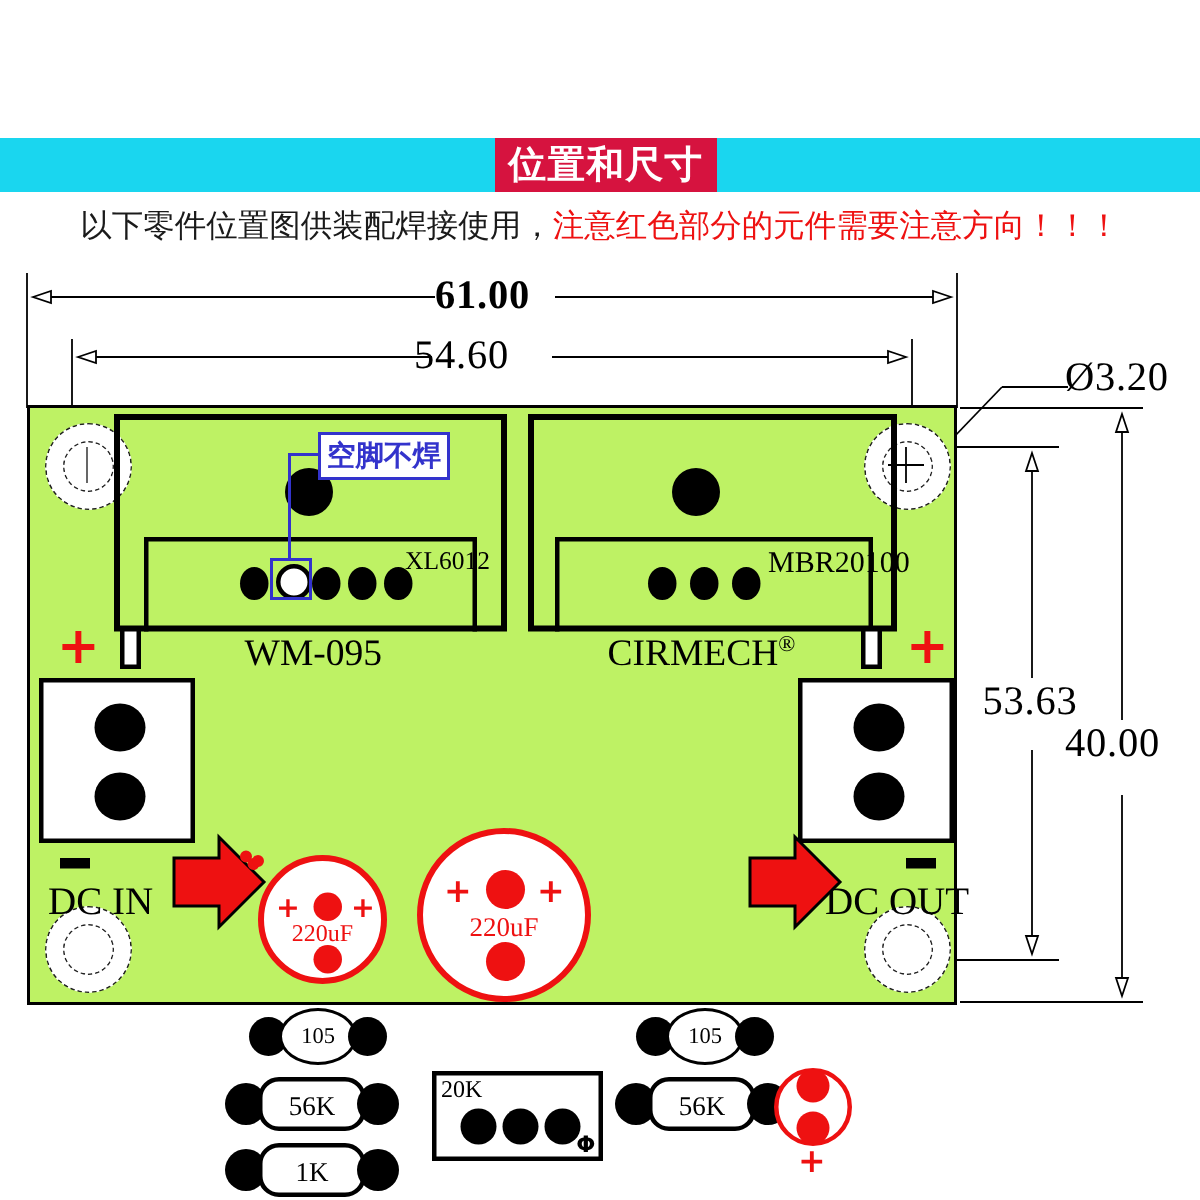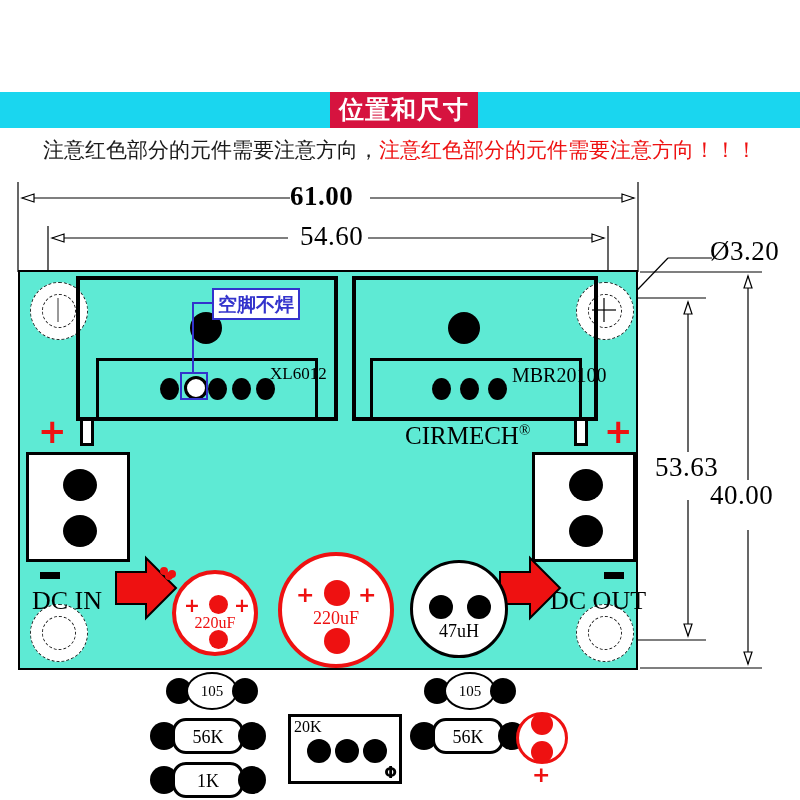--- a/index.html
+++ b/index.html
@@ -76,21 +76,21 @@
   }
 
   
   #board {
     position: absolute;
     left: 18px;
     top: 100px;
     width: 620px;
     height: 400px;
     border: 2px solid #000;
-    background: #5eead4;
+    background: #bef264;
     box-sizing: border-box;
   }
 
   .mount-hole {
     position: absolute;
     border: 1.5px dashed #222;
     border-radius: 50%;
     background: #fff;
   }
   .mount-hole .inner {
@@ -256,21 +256,21 @@
   }
 </style>
 </head>
 <body>
 
 <div id="page">
 
   <div id="banner-strip"></div>
   <div id="banner-title-box">位置和尺寸图</div>
 
-  <div id="subtitle"><span>注意红色部分的元件需要注意方向，</span><span class="warn">注意红色部分的元件需要注意方向！！！</span></div>
+  <div id="subtitle"><span>以下零件位置图供装配焊接使用，</span><span class="warn">注意红色部分的元件需要注意方向！！！</span></div>
 
   <div id="drawing">
 
     <svg class="overlay" viewBox="0 0 800 560">
       <g stroke="#000" stroke-width="1.2" fill="none">
 
         <line x1="18" y1="12" x2="18" y2="102"></line>
         <line x1="638" y1="12" x2="638" y2="102"></line>
 
         <line x1="22" y1="28" x2="290" y2="28"></line>
@@ -309,21 +309,21 @@
         <polygon points="688,466 684,454 692,454"></polygon>
 
         <polygon points="748,106 744,118 752,118"></polygon>
         <polygon points="748,494 744,482 752,482"></polygon>
 
         <polygon points="618,140 632,140 626,128"></polygon>
       </g>
     </svg>
 
     <div class="txt dim-txt" style="left:290px; top:11px;font-weight:bold;">61.00</div>
-    <div class="txt dim-txt" style="left:300px; top:51px;text-align:center;">54.60</div>
+    <div class="txt dim-txt" style="left:276px; top:51px;text-align:center;">54.60</div>
     <div class="txt dim-txt" style="left:710px; top:66px;">Ø3.20</div>
     <div class="txt dim-txt" style="left:655px; top:282px;">53.63</div>
     <div class="txt dim-txt" style="left:710px; top:310px;">40.00</div>
 
     <div id="board">
 
       <div class="mount-hole" style="left:10px; top:10px; width:56px; height:56px;">
         <div class="inner" style="width:32px; height:32px;"></div>
       </div>
       <div class="mount-hole" style="left:556px; top:10px; width:56px; height:56px;">
@@ -355,20 +355,21 @@
       <div class="pad" style="left:212px; top:106px; width:19px; height:22px;"></div>
       <div class="pad" style="left:236px; top:106px; width:19px; height:22px;"></div>
 
       <div class="hilite-box" style="left:160px; top:100px; width:28px; height:28px;"></div>
 
       <div class="callout-line" style="left:172px; top:30px; width:2px; height:72px;"></div>
       <div class="callout-line" style="left:172px; top:30px; width:22px; height:2px;"></div>
       <div class="callout-label" style="left:192px; top:16px; height:28px; line-height:28px;">空脚不焊</div>
 
       <div class="silk" style="left:250px; top:92px; font-size:17px;">XL6012</div>
+      <div class="silk" style="left:143px; top:150px; font-size:25px;">WM-095</div>
 
       <div class="heatsink" style="left:332px; top:4px; width:246px; height:145px;"></div>
       <div class="chip-outline" style="left:350px; top:86px; width:212px; height:63px;"></div>
 
       <div class="pad" style="left:428px; top:40px; width:32px; height:32px;"></div>
 
       <div class="pad" style="left:412px; top:106px; width:19px; height:22px;"></div>
       <div class="pad" style="left:440px; top:106px; width:19px; height:22px;"></div>
       <div class="pad" style="left:468px; top:106px; width:19px; height:22px;"></div>
 
@@ -418,25 +419,20 @@
       </div>
 
       <div class="cap" style="left:258px; top:280px; width:116px; height:116px;">
         <div class="plus" style="left:14px; top:26px; font-size:22px;">+</div>
         <div class="rpad" style="left:42px; top:24px; width:26px; height:26px;"></div>
         <div class="plus" style="left:76px; top:26px; font-size:22px;">+</div>
         <div class="clabel" style="left:0; top:52px; width:108px; font-size:18px;">220uF</div>
         <div class="rpad" style="left:42px; top:72px; width:26px; height:26px;"></div>
       </div>
 
-      <div class="inductor" style="left:390px; top:288px; width:98px; height:98px;">
-        <div class="pad" style="left:16px; top:32px; width:24px; height:24px;"></div>
-        <div class="pad" style="left:54px; top:32px; width:24px; height:24px;"></div>
-        <div style="position:absolute; left:0; top:58px; width:92px; text-align:center; font-size:18px; font-family:'Liberation Serif', serif;">47uH</div>
-      </div>
 
       <div style="position:absolute; left:146px; top:400px;">
         <div class="pad" style="left:0px; top:6px; width:26px; height:26px;"></div>
         <div class="cap-film" style="left:20px; top:0px; width:52px; height:38px; border-radius:50%; line-height:34px; font-size:15px;">105</div>
         <div class="pad" style="left:66px; top:6px; width:26px; height:26px;"></div>
       </div>
 
       <div style="position:absolute; left:404px; top:400px;">
         <div class="pad" style="left:0px; top:6px; width:26px; height:26px;"></div>
         <div class="cap-film" style="left:20px; top:0px; width:52px; height:38px; border-radius:50%; line-height:34px; font-size:15px;">105</div>
@@ -454,21 +450,21 @@
         <div class="res" style="left:22px; top:0px; width:72px; height:36px; line-height:32px; font-size:18px;">1K</div>
         <div class="pad" style="left:88px; top:4px; width:28px; height:28px;"></div>
       </div>
 
       <div style="position:absolute; left:390px; top:446px;">
         <div class="pad" style="left:0px; top:4px; width:28px; height:28px;"></div>
         <div class="res" style="left:22px; top:0px; width:72px; height:36px; line-height:32px; font-size:18px;">56K</div>
         <div class="pad" style="left:88px; top:4px; width:28px; height:28px;"></div>
       </div>
 
-      <div class="pot" style="left:268px; top:442px; width:114px; height:70px;">
+      <div class="pot" style="left:268px; top:442px; width:114px; height:60px;">
         <div style="position:absolute; left:3px; top:1px; font-size:16px; font-family:'Liberation Serif', serif;">20K</div>
         <div class="pad" style="left:16px; top:22px; width:24px; height:24px;"></div>
         <div class="pad" style="left:44px; top:22px; width:24px; height:24px;"></div>
         <div class="pad" style="left:72px; top:22px; width:24px; height:24px;"></div>
         <div style="position:absolute; right:2px; bottom:-1px; font-size:15px; font-weight:700; font-family:'DejaVu Sans', sans-serif;">Φ</div>
       </div>
 
       <svg style="position:absolute; left:0; top:0; width:620px; height:400px;">
         <rect x="274" y="440" width="14" height="7" fill="#fff"></rect>
         <rect x="362" y="440" width="14" height="7" fill="#fff"></rect>

